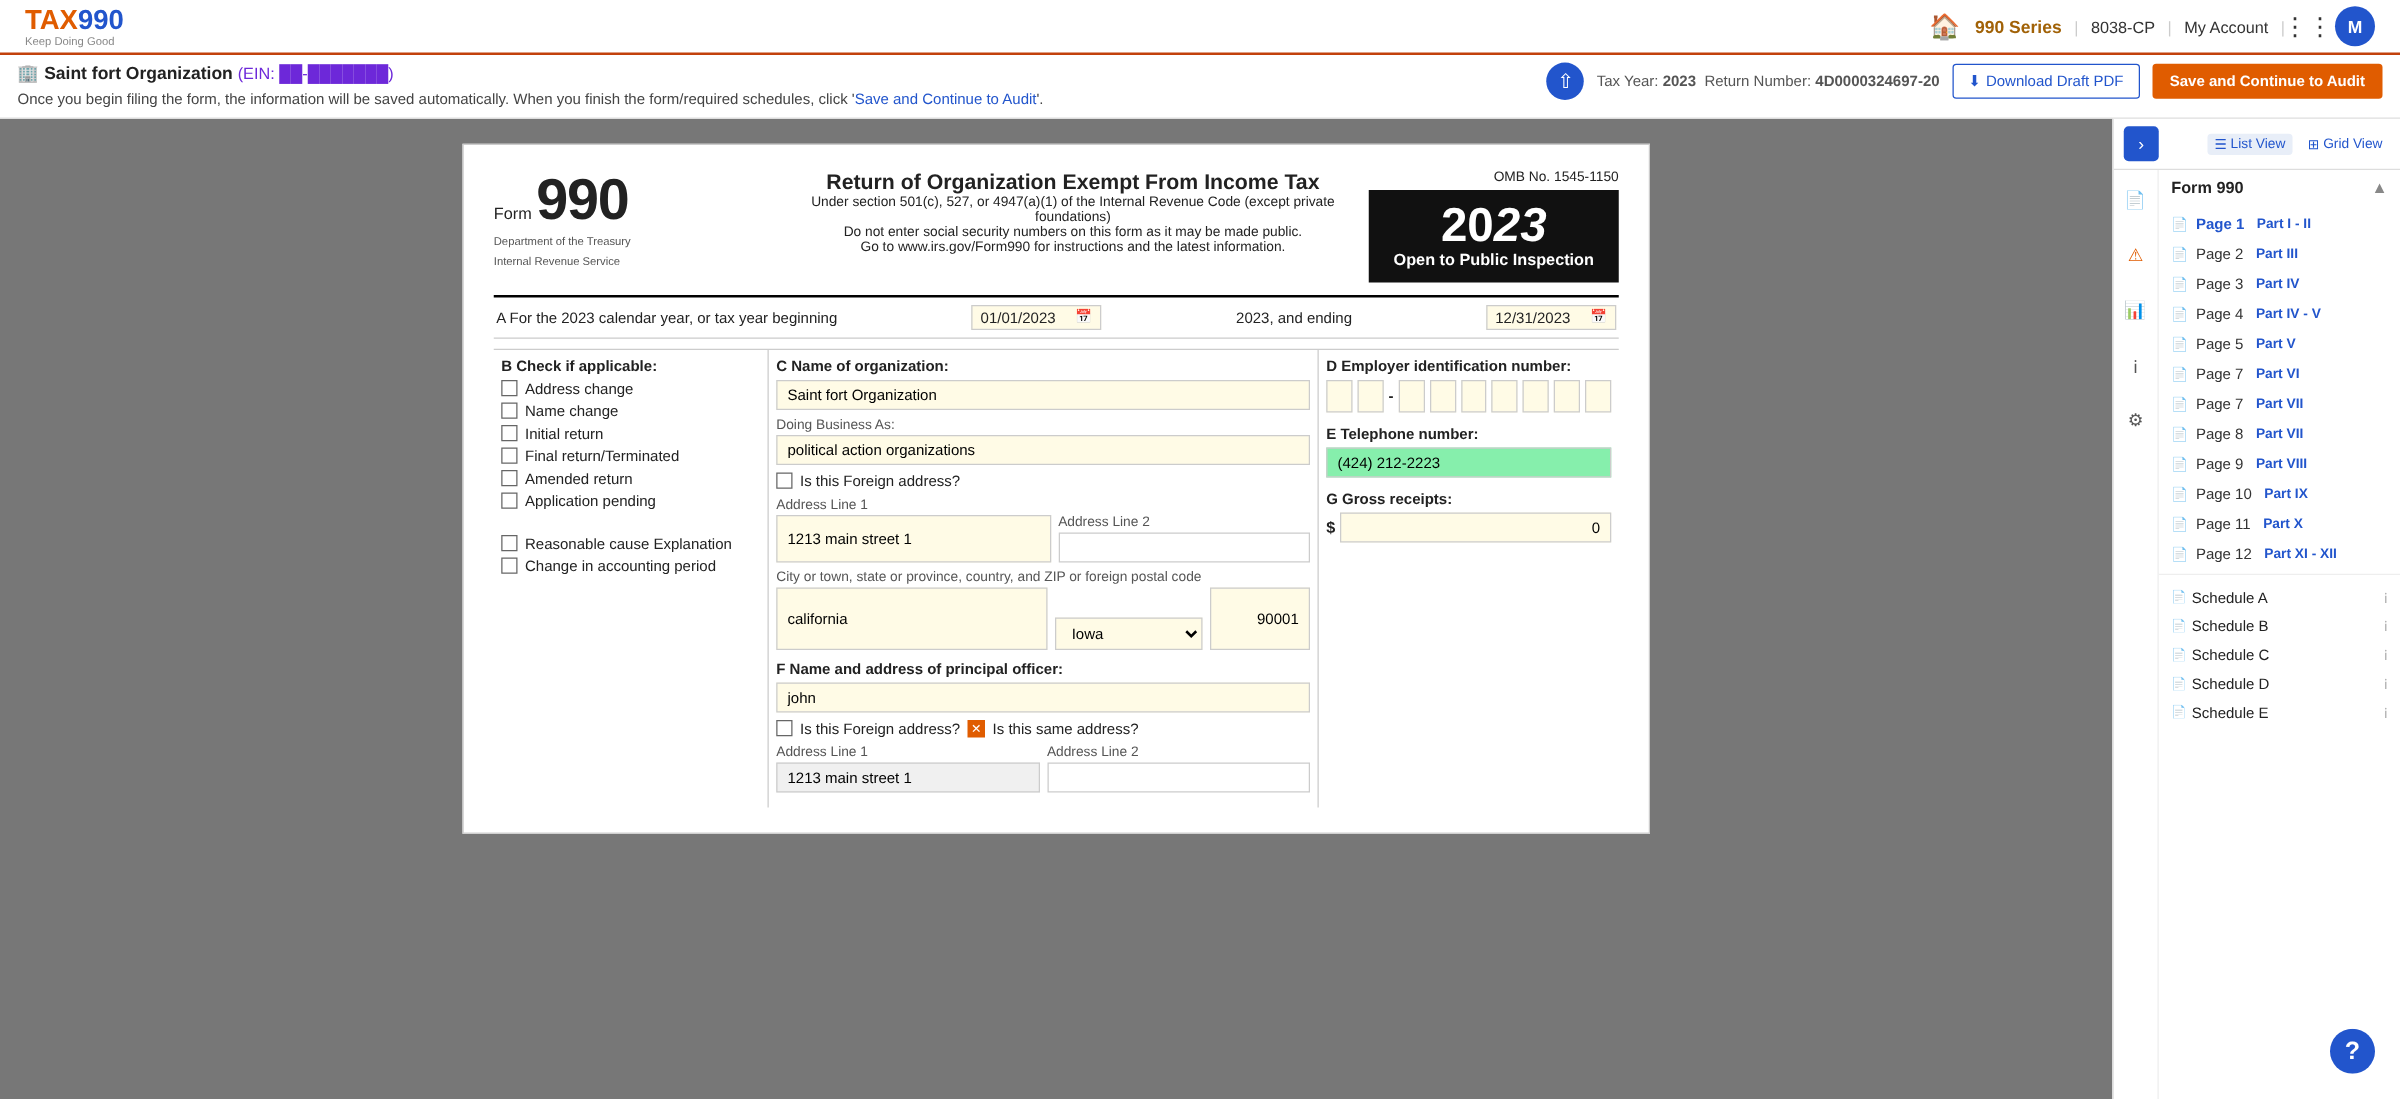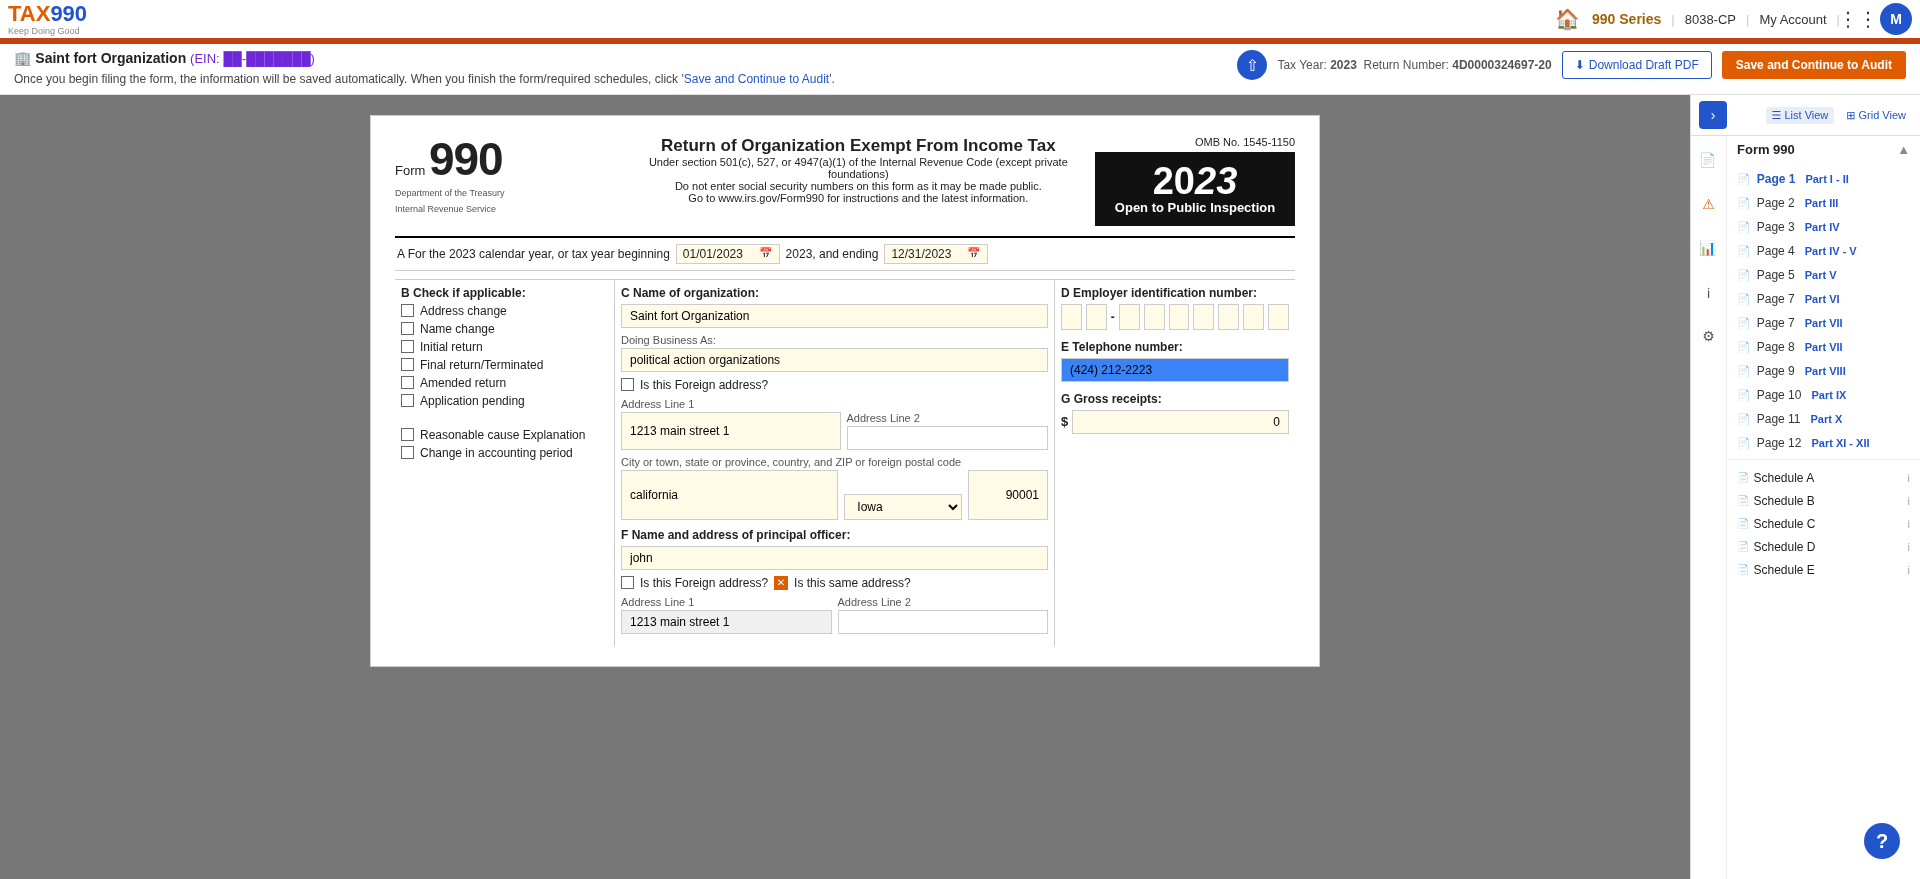--- a/index.html
+++ b/index.html
@@ -1,19 +1,19 @@
 <!DOCTYPE html>
 <html><head>
   <meta charset="utf-8">
   <style>
     * { box-sizing: border-box; margin: 0; padding: 0; }
     body { font-family: Arial, sans-serif; font-size: 13px; background: #f0f0f0; color: #222; overflow-x: hidden; }
 
     
-    .topbar { display: flex; align-items: center; background: #fff; border-bottom: 6px solid #c2410c; padding: 0 8px; height: 44px; }
+    .topbar { display: flex; align-items: center; background: #fff; border-bottom: 2px solid #c2410c; padding: 0 20px; height: 44px; }
     .logo-area { display: flex; align-items: center; gap: 4px; margin-right: 20px; }
     .logo-tax { font-size: 22px; font-weight: 900; color: #e05c00; }
     .logo-990 { font-size: 22px; font-weight: 900; color: #2255cc; }
     .logo-sub { font-size: 9px; color: #888; margin-top: 2px; display: block; }
     .nav-spacer { flex: 1; }
     .nav-icon { width: 32px; height: 32px; display: flex; align-items: center; justify-content: center; cursor: pointer; color: #555; font-size: 18px; }
     .nav-link { color: #a16207; font-size: 14px; font-weight: 600; cursor: pointer; margin: 0 8px; text-decoration: none; }
     .nav-link-plain { color: #333; font-size: 13px; cursor: pointer; margin: 0 8px; }
     .nav-divider { color: #ccc; margin: 0 2px; }
     .avatar-circle { width: 32px; height: 32px; background: #2255cc; border-radius: 50%; display: flex; align-items: center; justify-content: center; color: #fff; font-weight: bold; font-size: 14px; }
@@ -66,21 +66,21 @@
     .form-header-center h2 { font-size: 17px; font-weight: 900; }
     .form-header-center p { font-size: 11px; }
     .form-header-right { width: 200px; }
     .omb { font-size: 11px; text-align: right; }
     .year-block { background: #111; color: #fff; padding: 10px; text-align: center; margin-top: 4px; }
     .year-large { font-size: 38px; font-weight: 900; line-height: 1; }
     .year-large span { color: #e05c00; }
     .open-public { font-size: 13px; font-weight: 700; line-height: 1.2; }
     .dept-label { font-size: 9px; color: #555; margin-top: 6px; }
 
-    .tax-year-row { display: flex; align-items: center; gap: 6px; border-top: 2px solid #000; border-bottom: 1px solid #ccc; padding: 6px 2px; margin-bottom: 8px; font-size: 12px; }
+    .tax-year-row { display: flex; align-items: center; gap: 6px; border-top: 2px solid #000; border-bottom: 1px solid #ccc; padding: 6px 2px; margin-bottom: 8px; font-size: 12px; justify-content: space-between; }
     .date-input-box { border: 1px solid #ccc; padding: 2px 6px; font-size: 12px; background: #fffbe6; display: inline-flex; align-items: center; gap: 16px; }
     .date-icon { font-size: 11px; color: #888; }
 
     .form-grid-2col { display: flex; gap: 0; border-top: 1px solid #ccc; }
     .col-b { width: 220px; border-right: 1px solid #ccc; padding: 6px; }
     .col-cd { flex: 1; border-right: 1px solid #ccc; padding: 6px; }
     .col-e { width: 240px; padding: 6px; }
 
     .section-label { font-weight: 700; font-size: 12px; margin-bottom: 4px; }
     .check-row { display: flex; align-items: center; gap: 6px; margin-bottom: 4px; font-size: 12px; }
@@ -99,21 +99,21 @@
     .state-select { flex: 1; border: 1px solid #ccc; padding: 4px 8px; font-size: 12px; background: #fffbe6; margin-top: 24px; }
     .zip-field { width: 80px; text-align: right; }
 
     .ein-row { display: flex; align-items: center; gap: 4px; }
     .ein-box { width: 28px; height: 26px; border: 1px solid #ccc; display: inline-block; background: #fffbe6; }
     .ein-dash { font-weight: bold; }
 
     .gross-row { display: flex; align-items: center; gap: 4px; }
     .gross-dollar { font-size: 13px; font-weight: bold; }
 
-    .phone-input { border: 1px solid #ccc; padding: 4px 8px; font-size: 12px; background: #3b82f6; width: 100%; }
+    .phone-input { border: 1px solid #ccc; padding: 4px 8px; font-size: 12px; background: #86efac; width: 100%; }
 
     .x-icon { width: 14px; height: 14px; background: #e05c00; color: #fff; font-size: 10px; display: inline-flex; align-items: center; justify-content: center; cursor: pointer; }
 
     .help-btn { position: fixed; bottom: 20px; right: 20px; width: 36px; height: 36px; background: #2255cc; border-radius: 50%; color: #fff; font-size: 20px; font-weight: bold; display: flex; align-items: center; justify-content: center; cursor: pointer; }
   </style>
 </head>
 <body>
 
 <div class="topbar">
   <div class="logo-area">

